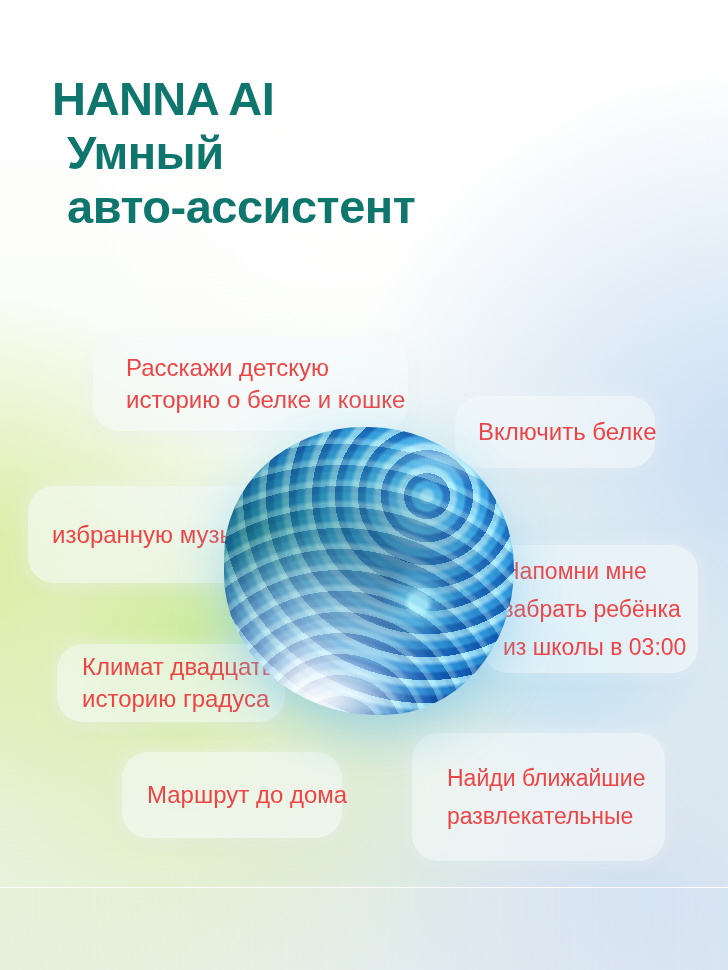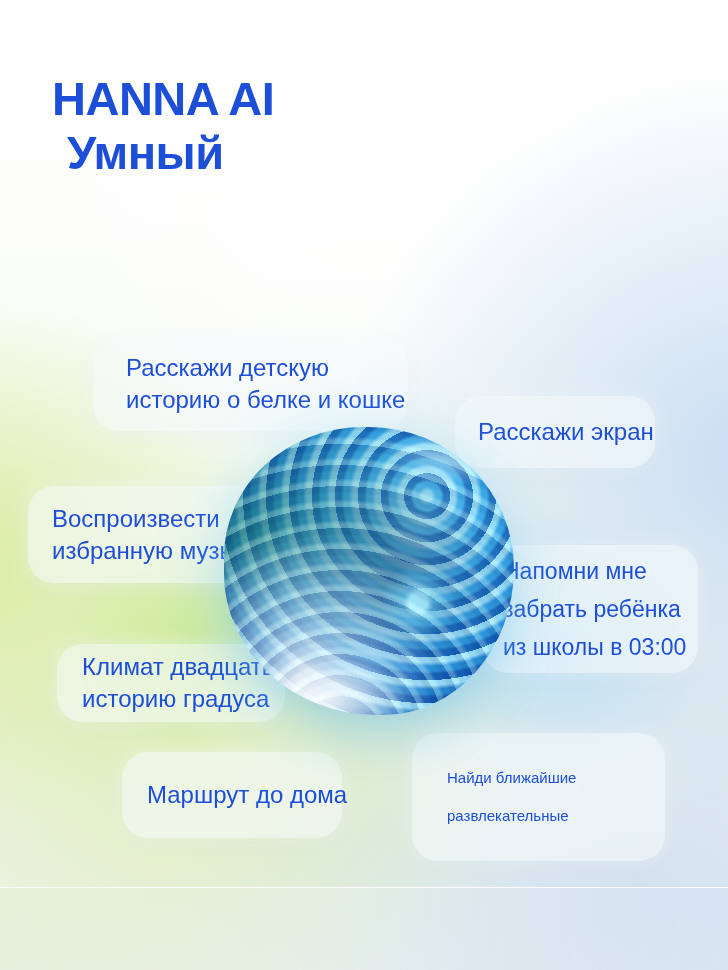--- a/index.html
+++ b/index.html
@@ -16,41 +16,41 @@
       radial-gradient(520px 420px at 55% 14%, rgba(255,255,255,0.95), rgba(255,255,255,0) 72%),
       linear-gradient(180deg,#ffffff 0%,#fbfdfa 32%,#f2f7ee 60%,#eef3ef 100%);
   }
   .floor{
     position:absolute;left:0;top:887px;width:728px;height:83px;
     background:linear-gradient(90deg, rgba(226,240,212,0.55), rgba(233,240,235,0.35) 48%, rgba(216,228,245,0.55));
     border-top:1px solid rgba(255,255,255,0.85);
   }
   .title{
     position:absolute;left:52px;top:72px;
-    color:#1d4ed8;font-weight:bold;letter-spacing:-0.5px;line-height:54px;font-size:47px;
+    color:#0f766e;font-weight:bold;letter-spacing:-0.5px;line-height:54px;font-size:47px;
   }
   .title .brand{display:block;}
   .title .sub{display:block;margin-left:15px;}
   
   .chip{
     position:absolute;box-sizing:border-box;border-radius:26px;
     background:rgba(245,250,252,0.60);
     backdrop-filter:blur(9px);-webkit-backdrop-filter:blur(9px);
     box-shadow:0 0 16px 6px rgba(255,255,255,0.28), 0 4px 20px rgba(130,160,180,0.10);
     display:flex;flex-direction:column;justify-content:center;align-items:flex-start;
-    color:#1d4ed8;font-size:24px;line-height:32px;
+    color:#ef4444;font-size:24px;line-height:32px;
   }
   .chip span{display:block;white-space:nowrap;}
   .chip-story  {left:93px; top:337px;width:315px;height:94px; padding-left:33px;}
   .chip-screen {left:455px;top:396px;width:200px;height:72px; padding-left:23px;}
   .chip-music  {left:28px; top:486px;width:245px;height:97px; padding-left:24px;}
   .chip-remind {left:482px;top:545px;width:216px;height:128px;padding-left:21px;font-size:23px;line-height:38px;}
   .chip-climate{left:57px; top:644px;width:228px;height:78px; padding-left:25px;}
   .chip-route  {left:122px;top:752px;width:220px;height:86px; padding-left:25px;}
-  .chip-places {left:412px;top:733px;width:253px;height:128px;padding-left:35px;font-size:15px;line-height:38px;}
+  .chip-places {left:412px;top:733px;width:253px;height:128px;padding-left:35px;font-size:23px;line-height:38px;}
   
   .orb{
     position:absolute;left:224px;top:427px;width:290px;height:288px;
     border-radius:49% 51% 46% 54% / 46% 50% 52% 50%;
     background:
       radial-gradient(circle at 67% 61%, rgba(180,248,255,0.95) 0 9px, rgba(130,228,252,0.55) 15px, rgba(40,140,220,0) 38px),
       radial-gradient(ellipse at 27% 88%, rgba(255,255,255,0.95) 0%, rgba(232,249,255,0.55) 17%, rgba(255,255,255,0) 44%),
       radial-gradient(ellipse at 11% 38%, rgba(26,118,100,0.68) 0%, rgba(24,110,112,0.38) 28%, rgba(20,90,130,0) 56%),
       radial-gradient(ellipse at 58% 52%, rgba(7,38,92,0.45) 0%, rgba(7,38,92,0) 46%),
       repeating-radial-gradient(circle at 70% 24%, rgba(178,242,255,0.90) 0 5px, rgba(70,182,240,0.35) 9px 14px, rgba(13,70,160,0.55) 17px 23px),
@@ -69,33 +69,33 @@
       radial-gradient(ellipse 120px 60px at 34% 94%, rgba(255,255,255,0.85), rgba(255,255,255,0) 70%),
       radial-gradient(ellipse 90px 40px at 80% 10%, rgba(220,250,255,0.55), rgba(220,250,255,0) 75%);
   }
 </style>
 </head>
 <body>
 
 <div class="title">
   <span class="brand">HANNA AI</span>
   <span class="sub">Умный</span>
+  <span class="sub">авто-ассистент</span>
 </div>
 
 <div class="chip chip-story">
   <span>Расскажи детскую</span>
   <span>историю о белке и кошке</span>
 </div>
 
 <div class="chip chip-screen">
-  <span>Расскажи экран</span>
+  <span>Включить белке</span>
 </div>
 
 <div class="chip chip-music">
-  <span>Воспроизвести</span>
   <span>избранную музыку</span>
 </div>
 
 <div class="chip chip-remind">
   <span>Напомни мне</span>
   <span>забрать ребёнка</span>
   <span>из школы в 03:00</span>
 </div>
 
 <div class="chip chip-climate">

